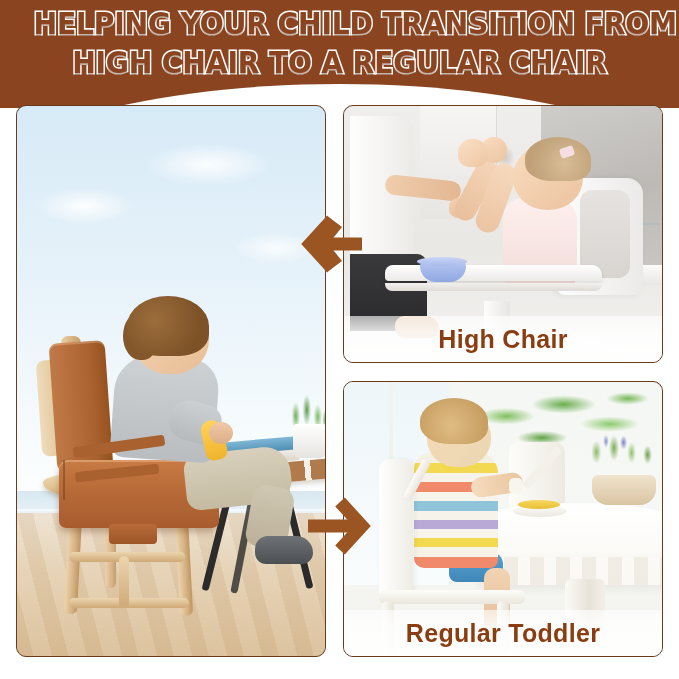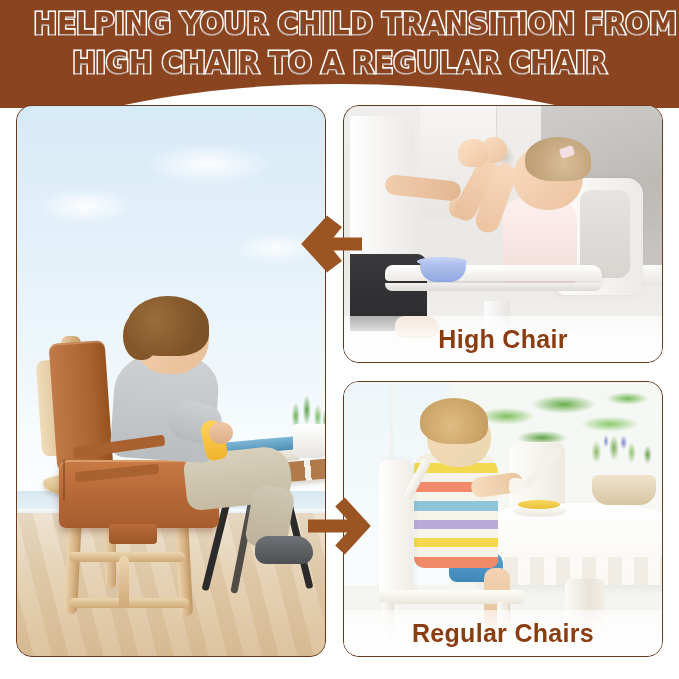--- a/index.html
+++ b/index.html
@@ -59,21 +59,21 @@
     paint-order: stroke fill;
     text-shadow:
        0 2px 0 rgba(90,40,14,0.35);
     white-space: nowrap;
   }
 
   
   .panel {
     position: absolute;
     border: 1.6px solid #6a3a1c;
-    border-radius: 16px;
+    border-radius: 10px;
     overflow: hidden;
     background: #737373;
   }
   .panel-left  { left: 16px;  top: 105px; width: 310px; height: 552px; }
   .panel-tr    { left: 343px; top: 105px; width: 320px; height: 258px; }
   .panel-br    { left: 343px; top: 381px; width: 320px; height: 276px; }
 
   .photo {
     position: absolute;
     inset: 0;
@@ -727,21 +727,21 @@
       <div class="b-head"></div>
       <div class="b-hair"></div>
 
       <div class="r-chair-back"></div>
       <div class="r-chair-slat"></div>
       <div class="r-chair-seat"></div>
       <div class="r-chair-leg rl1"></div>
       <div class="r-chair-leg rl2"></div>
 
       <div class="caption">
-        <span class="caption-text">Regular Chairs</span>
+        <span class="caption-text">Regular Toddler</span>
       </div>
     </div>
   </div>
 
   <div class="arrow" style="left:300px; top:214px;">
     <svg width="66" height="60" viewBox="0 0 66 60" aria-hidden="true">
       <path d="M30 4 L8 30 L30 56 L42 47 L30 32 L62 32 L62 28 L30 28 L42 13 Z" fill="#9B5523"></path>
       <path d="M8 30 L62 30" stroke="#9B5523" stroke-width="13" stroke-linecap="butt"></path>
       <path d="M32 6 L10 30 L32 54" fill="none" stroke="#9B5523" stroke-width="13" stroke-linejoin="miter"></path>
     </svg>

